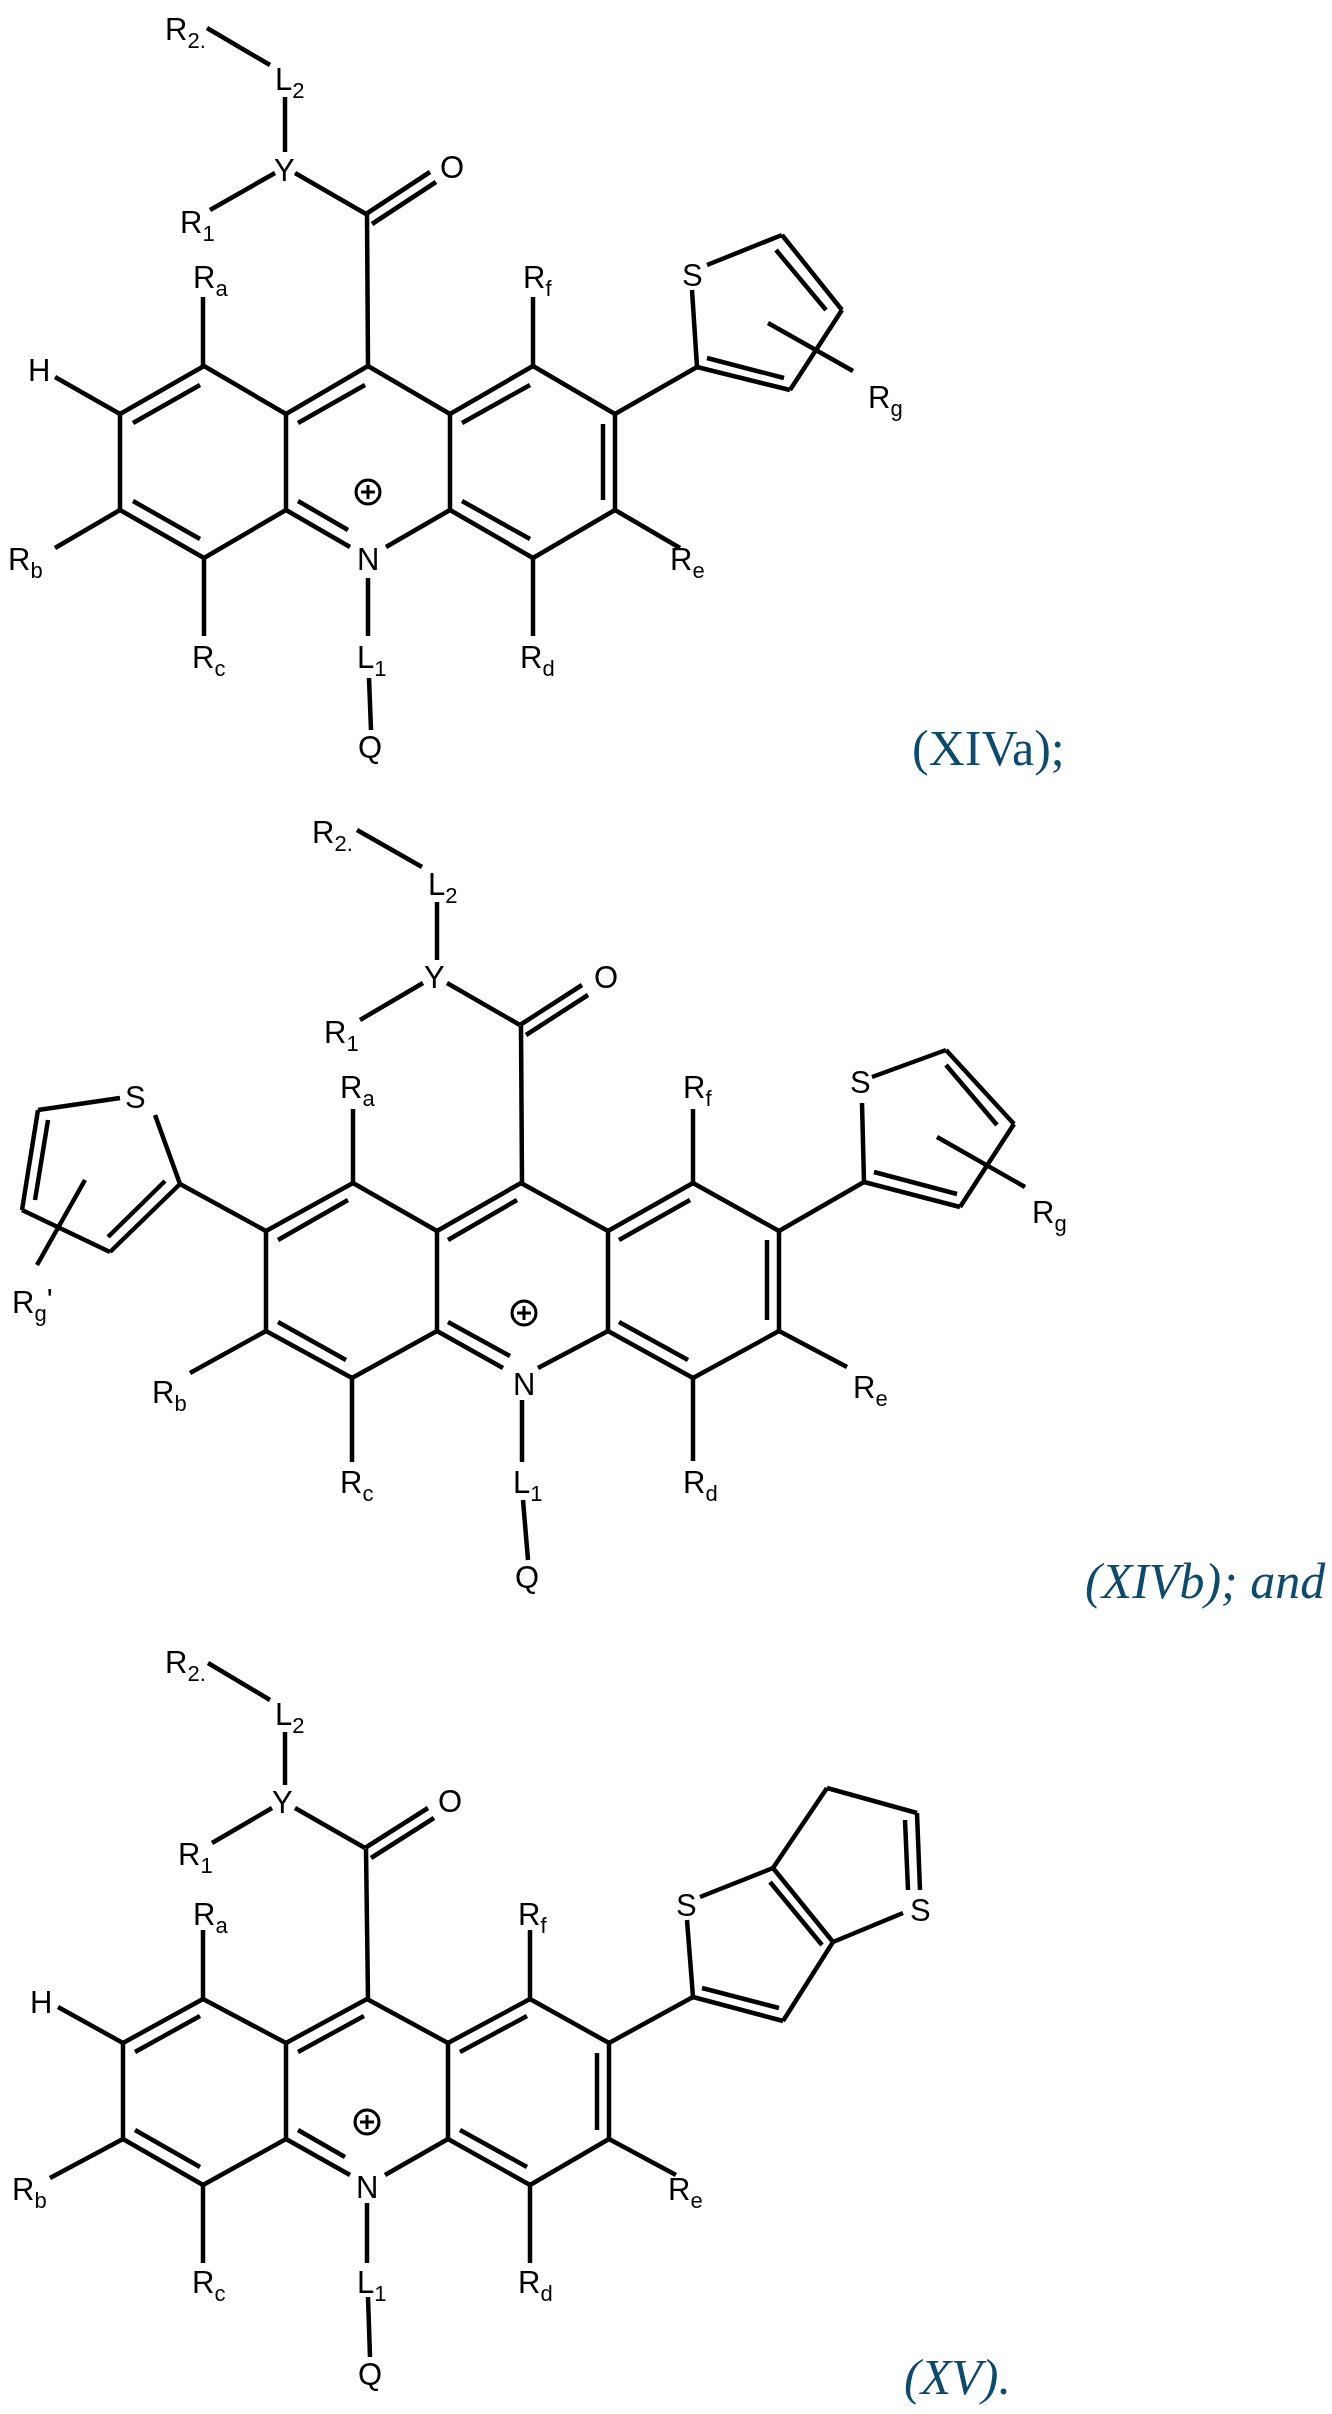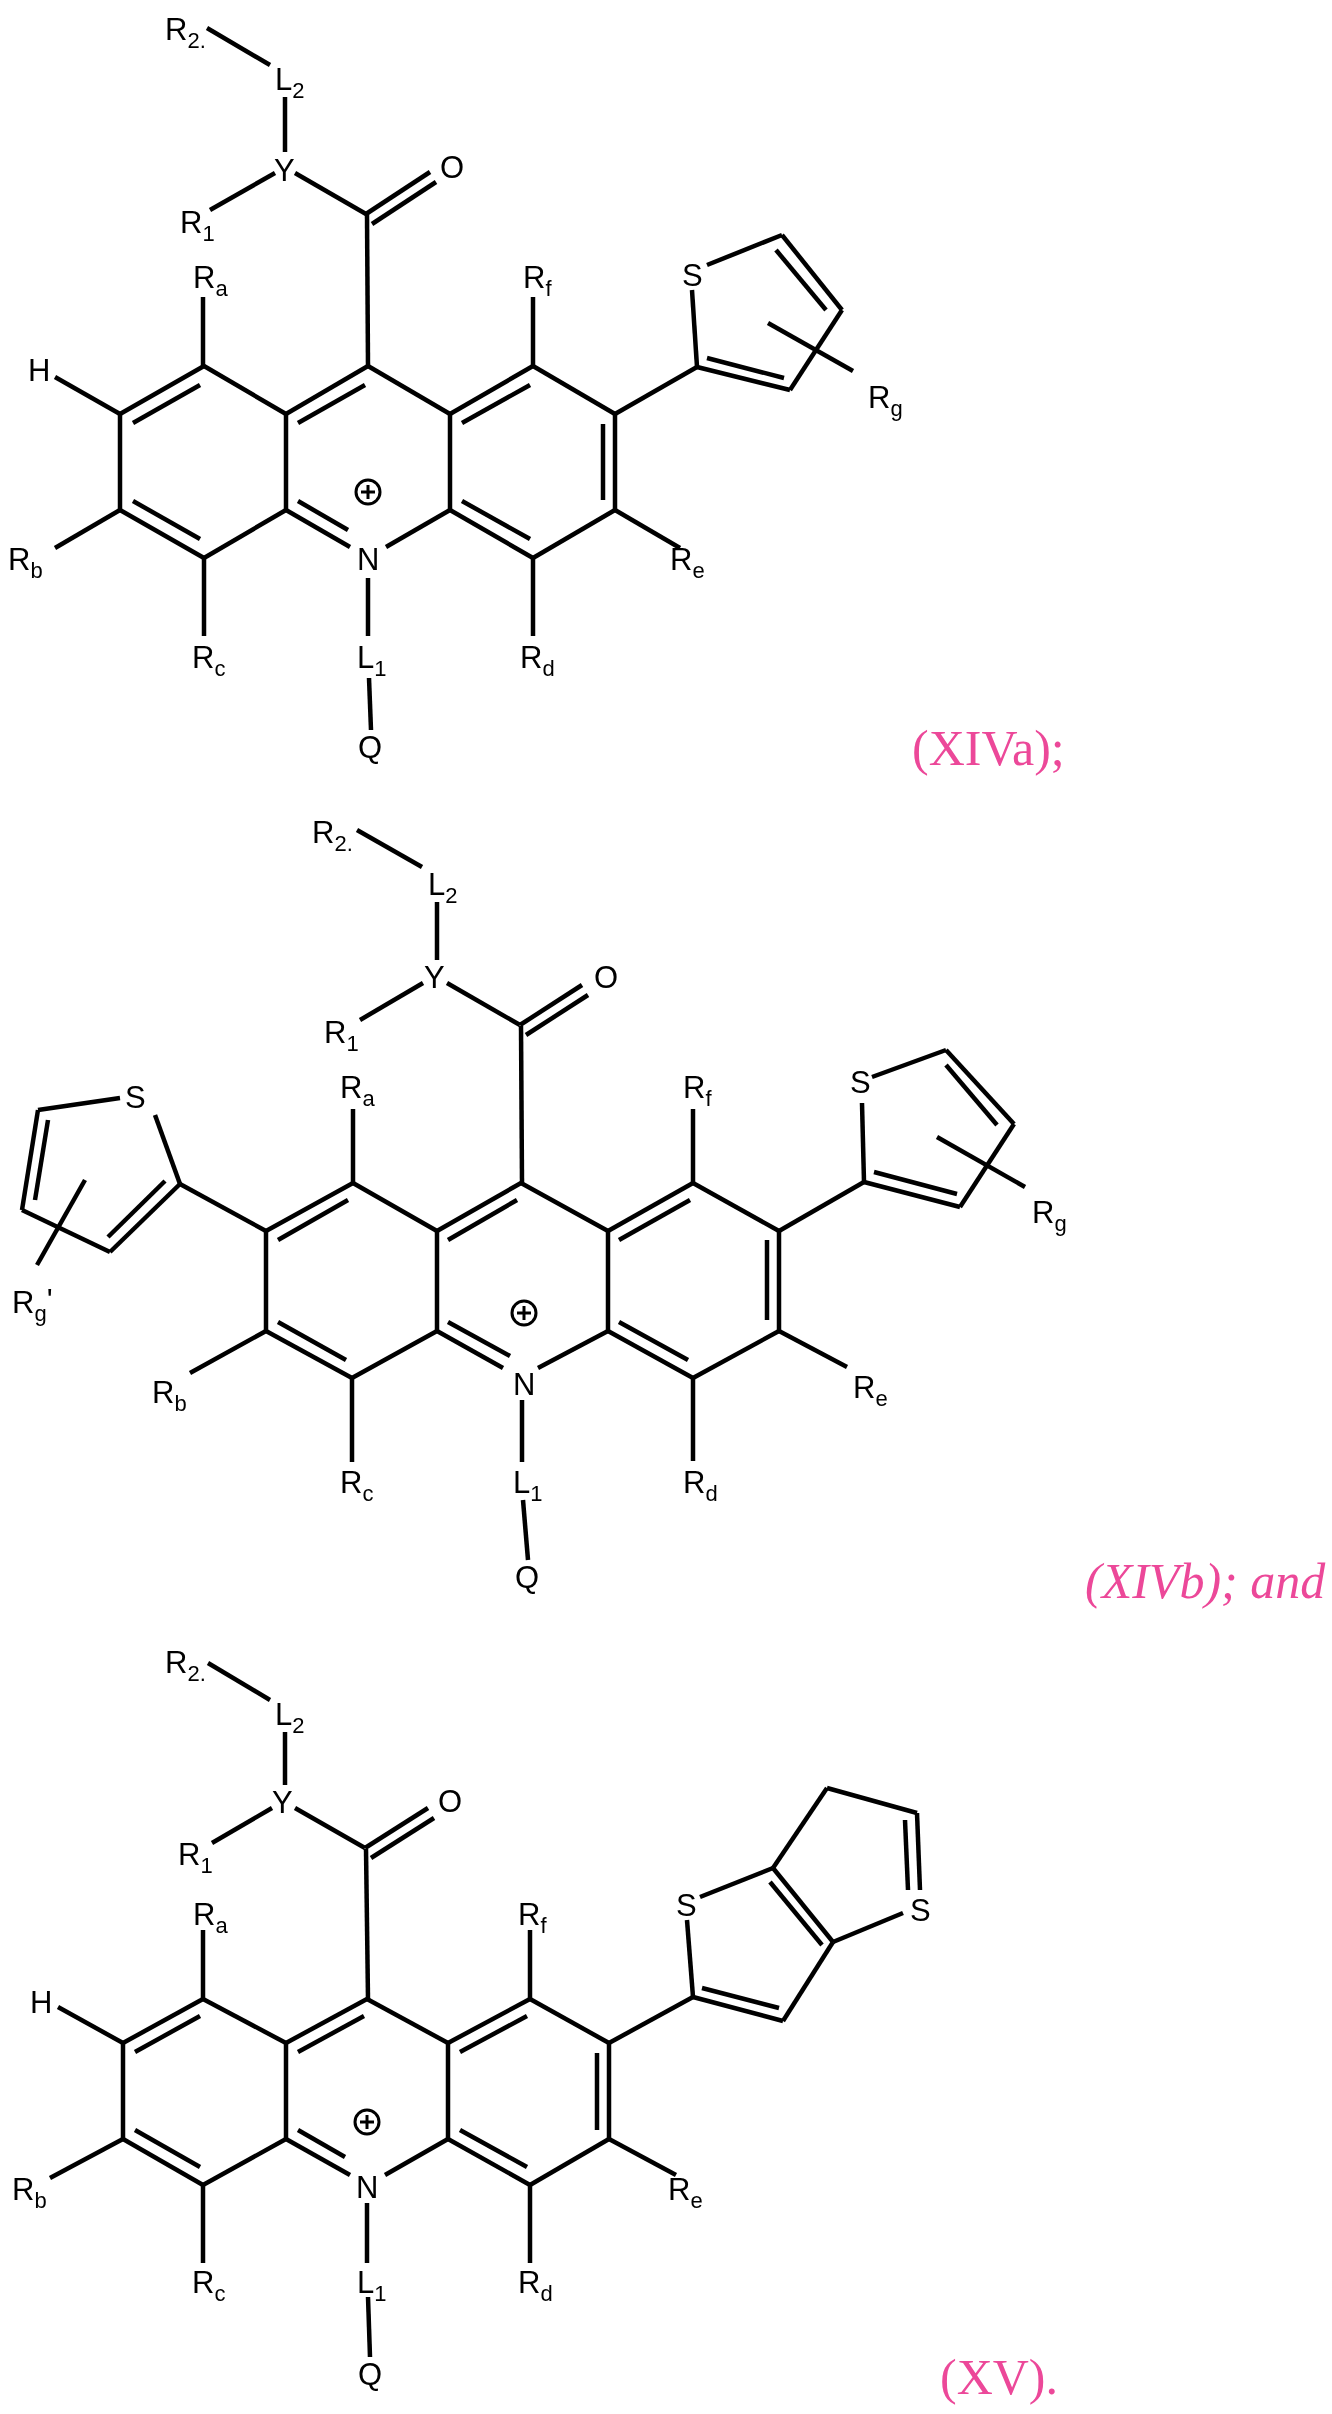--- a/index.html
+++ b/index.html
@@ -3,21 +3,21 @@
 <meta charset="utf-8">
 <style>
   html, body { margin:0; padding:0; background:#ffffff; }
   body { width:1332px; height:2414px; position:relative; overflow:hidden; }
   #canvas { position:absolute; left:0; top:0; width:1332px; height:2414px; }
   .bond { stroke:#000; stroke-width:4.5; stroke-linecap:butt; fill:none; }
   .atom { font-family:"Liberation Sans", sans-serif; font-size:31px; fill:#000; }
   .atom .sub { font-size:22px; }
   .charge-circle { fill:none; stroke:#000; stroke-width:3; }
   .charge-plus { stroke:#000; stroke-width:3; }
-  .formula-label { position:absolute; font-family:"Liberation Serif", serif; font-size:50px; color:#ec4899; white-space:nowrap; line-height:1; }
+  .formula-label { position:absolute; font-family:"Liberation Serif", serif; font-size:50px; color:#0c4a6e; white-space:nowrap; line-height:1; }
 </style>
 </head>
 <body>
 
 <svg id="canvas" viewBox="0 0 1332 2414" xmlns="http://www.w3.org/2000/svg">
   <g id="g0">
       <line x1="207" y1="28" x2="270" y2="65" class="bond"></line>
       <line x1="285" y1="97" x2="285" y2="152" class="bond"></line>
       <line x1="275" y1="173" x2="210" y2="210" class="bond"></line>
       <line x1="295" y1="173" x2="366" y2="214" class="bond"></line>
@@ -242,13 +242,13 @@
       <g>
         <circle cx="367" cy="2122" r="12" class="charge-circle"></circle>
         <line x1="360" x2="374" y1="2122" y2="2122" class="charge-plus"></line>
         <line x1="367" x2="367" y1="2115" y2="2129" class="charge-plus"></line>
       </g>
     </g>
 </svg>
 
 <div class="formula-label" id="lbl0" style="left: 912px; top: 723px;">(XIVa);</div>
 <div class="formula-label" id="lbl1" style="left: 1085px; top: 1556px; font-style: italic;">(XIVb); and</div>
-<div class="formula-label" id="lbl2" style="left: 940px; top: 2352px;">(XV).</div>
+<div class="formula-label" id="lbl2" style="left: 904px; top: 2352px; font-style: italic;">(XV).</div>
 
 </body></html>

